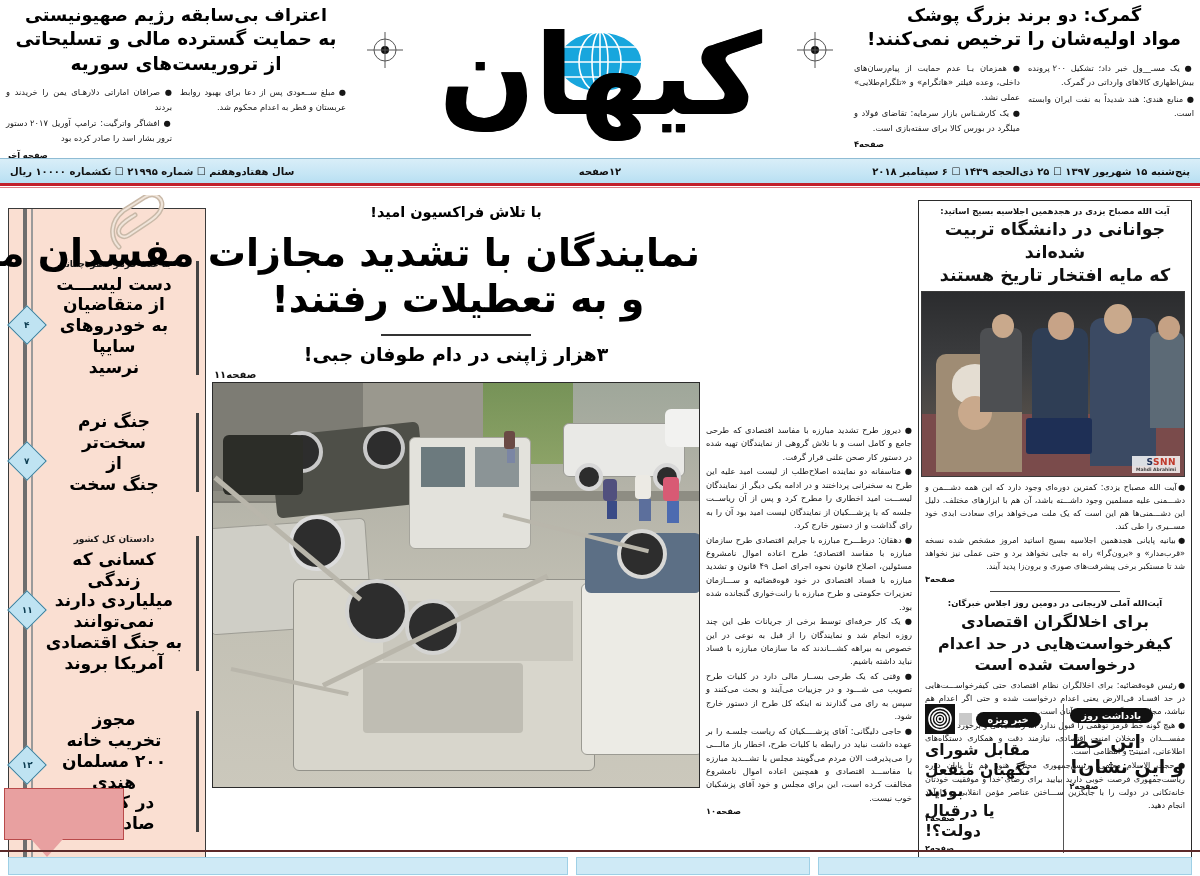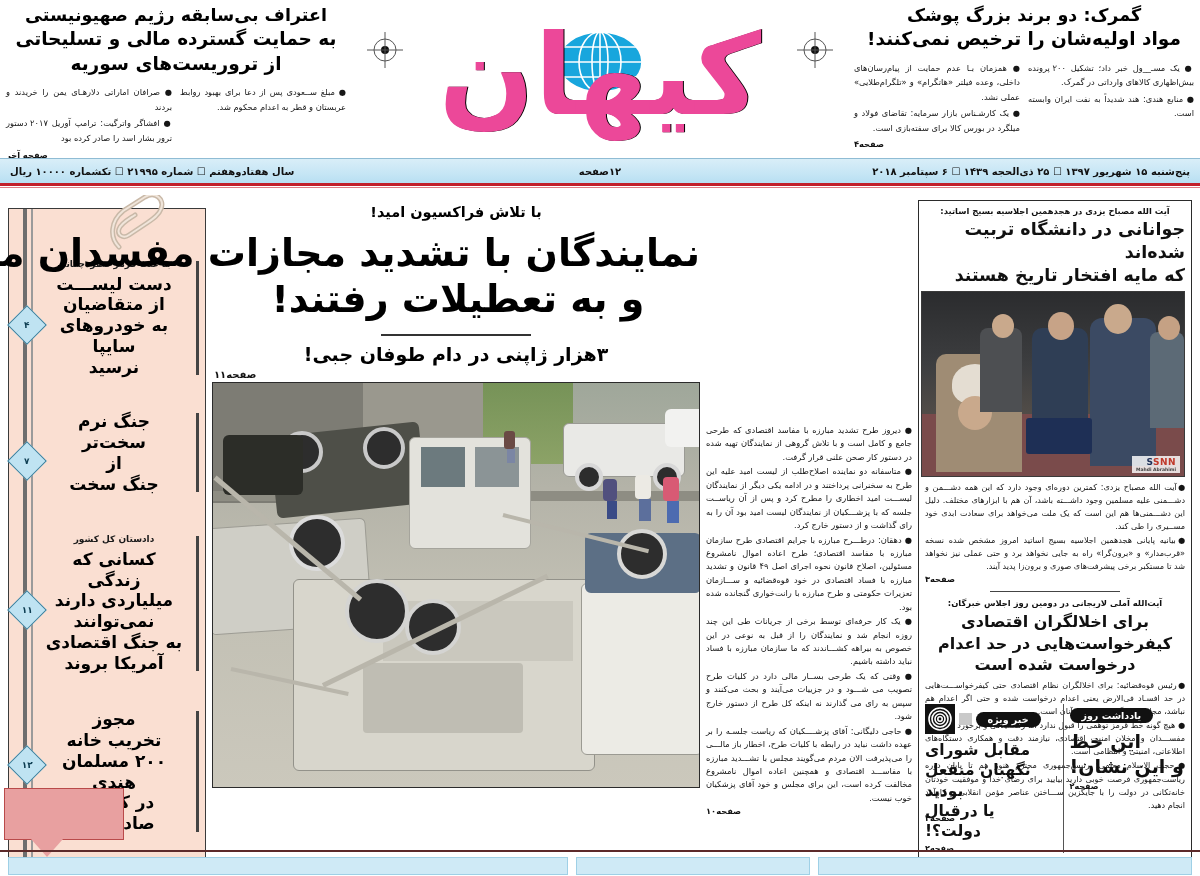--- a/index.html
+++ b/index.html
@@ -34,21 +34,21 @@
   .teaser .pageref{margin-top:2px;font-size:8.3px;font-weight:bold;text-align:left;}
   .teaser.right .pageref{text-align:left;}
 
   
   .masthead{position:absolute;left:400px;top:6px;width:400px;height:150px;
     display:flex;align-items:center;justify-content:center;}
   .masthead-inner{position:relative;width:360px;height:140px;}
   .logo-text{
     position:absolute;left:0;top:8px;width:360px;text-align:center;
     font-family:"DejaVu Sans","Liberation Sans",sans-serif;
-    font-size:112px;font-weight:bold;line-height:1;color:#ec4899;
+    font-size:112px;font-weight:bold;line-height:1;color:#000000;
     letter-spacing:-4px;
     text-shadow:1px 0 0 #000;
   }
   .globe{position:absolute;left:50%;top:20px;transform:translateX(-50%);
     width:86px;height:62px;}
 
   
   .datestrip{
     position:absolute;left:0;top:158px;width:1200px;height:24px;
     background:linear-gradient(180deg,#d9eef8 0%,#c6e6f5 60%,#b8dff2 100%);
@@ -118,21 +118,21 @@
   }
   .pgtag{font-weight:bold;float:left;font-size:8.3px;}
 
   
   .rightcol{
     position:absolute;left:918px;top:8px;width:274px;height:660px;
     border:1px solid #2b2b2b;background:#fff;padding:5px 6px;box-sizing:border-box;
   }
   .rc-kicker{text-align:center;font-size:8.4px;font-weight:bold;margin-bottom:2px;}
   .rc-head{text-align:center;font-size:17.5px;font-weight:bold;line-height:1.3;letter-spacing:-0.4px;}
-  .rc-head .ln{display:block;text-align:right;}
+  .rc-head .ln{display:block;}
   .photo-right{position:relative;margin-top:5px;width:262px;height:184px;border:1px solid #3a3a3a;overflow:hidden;background:#8e8d87;}
   .snn{position:absolute;right:4px;bottom:3px;background:rgba(255,255,255,.82);padding:1px 4px;
     font-size:9px;font-weight:bold;color:#c0392b;letter-spacing:.5px;}
   .snn i{font-style:normal;color:#1e2f57;}
   .snn em{display:block;font-style:normal;font-size:4.5px;color:#444;letter-spacing:0;}
   .rc-body{margin-top:4px;}
   .rc-body p{margin:0 0 1px 0;font-size:8.1px;line-height:1.6;text-align:justify;color:#141414;}
   .rc-sep{width:130px;height:1.6px;background:#444;margin:7px auto 6px auto;}
   .rc-kicker2{text-align:center;font-size:8.4px;font-weight:bold;margin-bottom:3px;}
   .rc-head2{text-align:center;font-size:16px;font-weight:bold;line-height:1.32;letter-spacing:-0.4px;}

